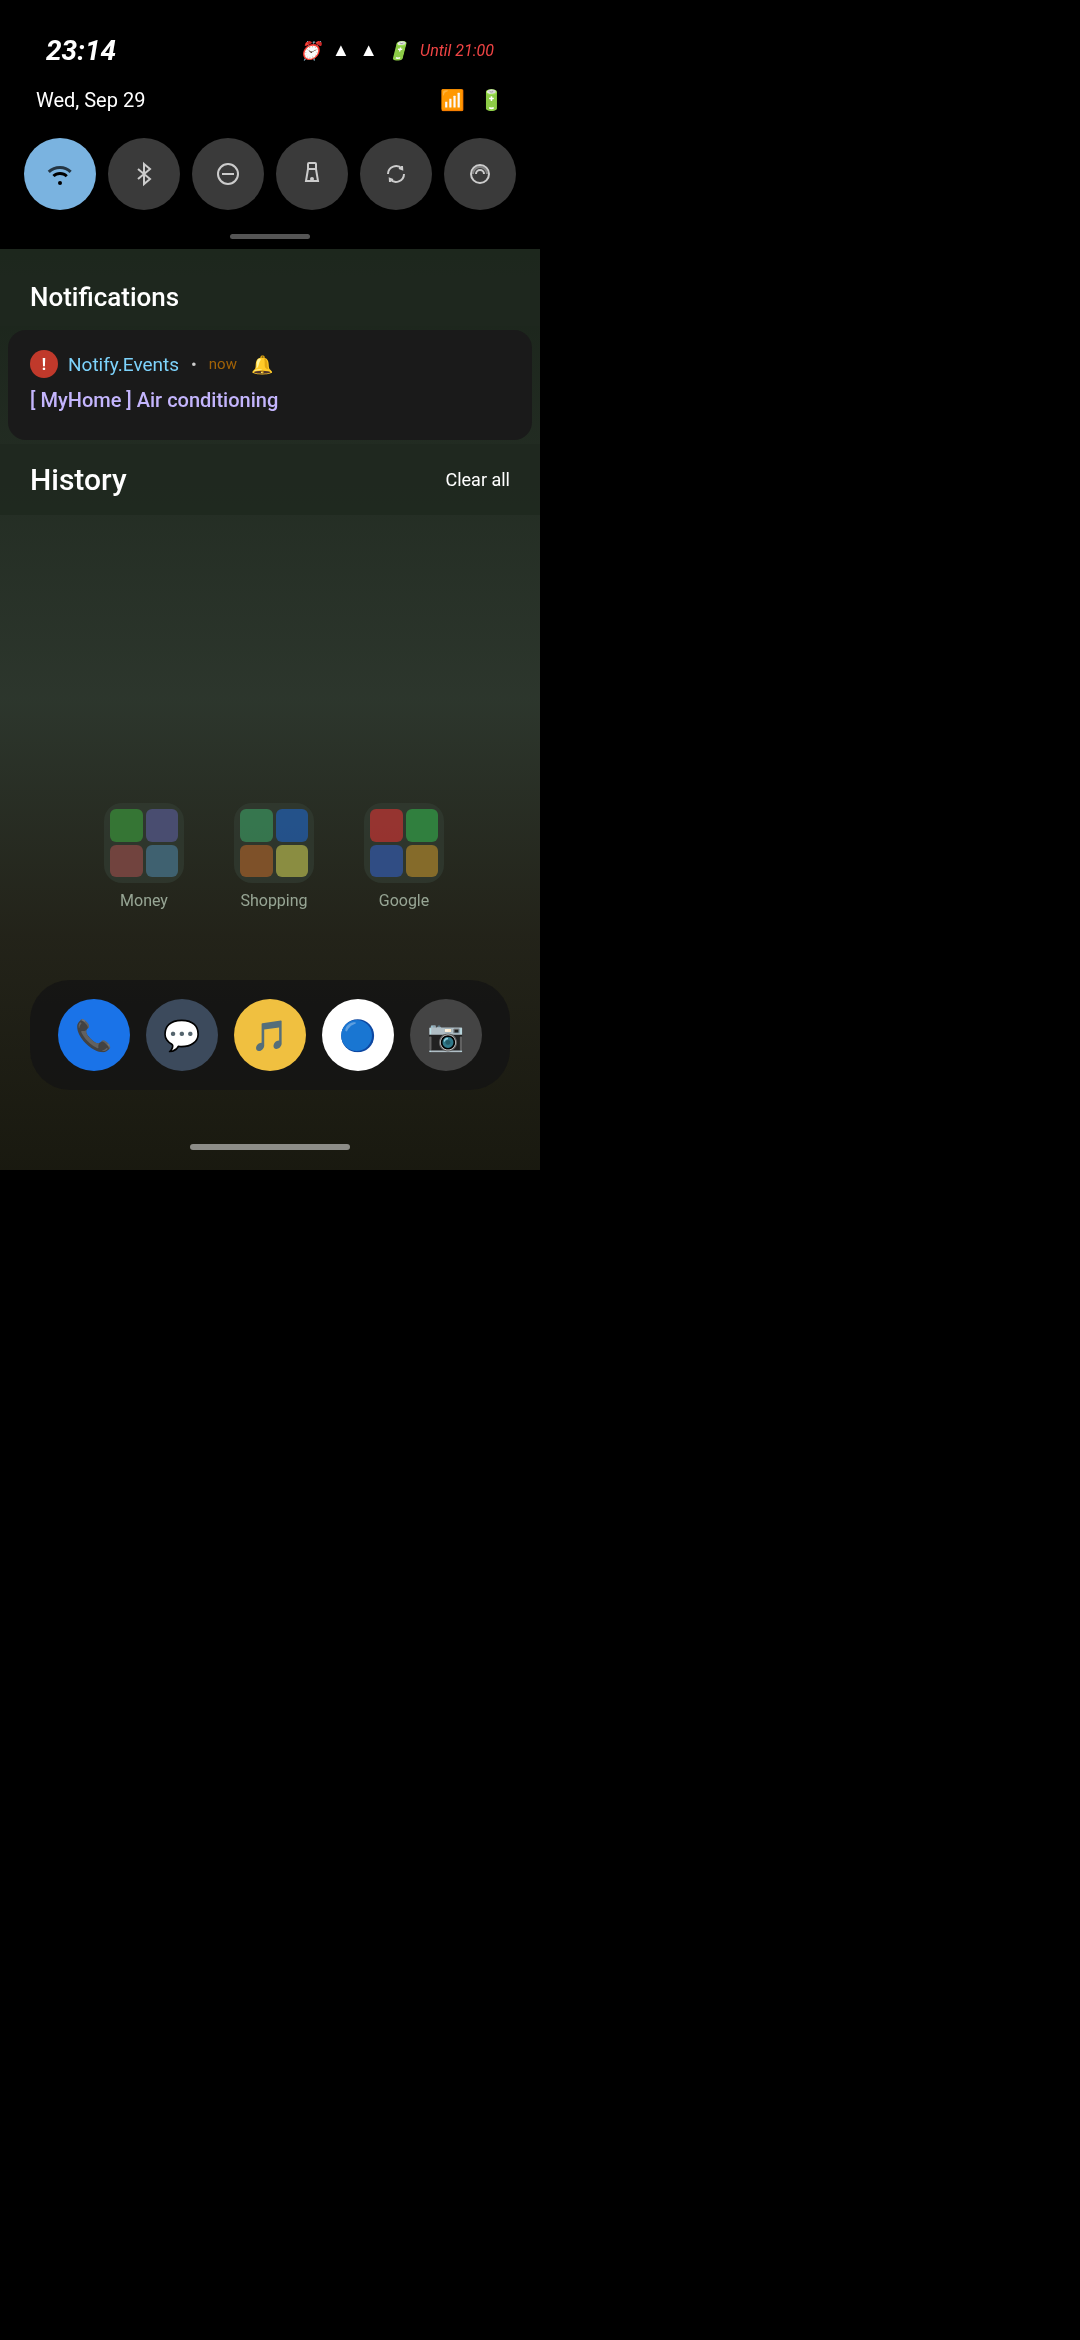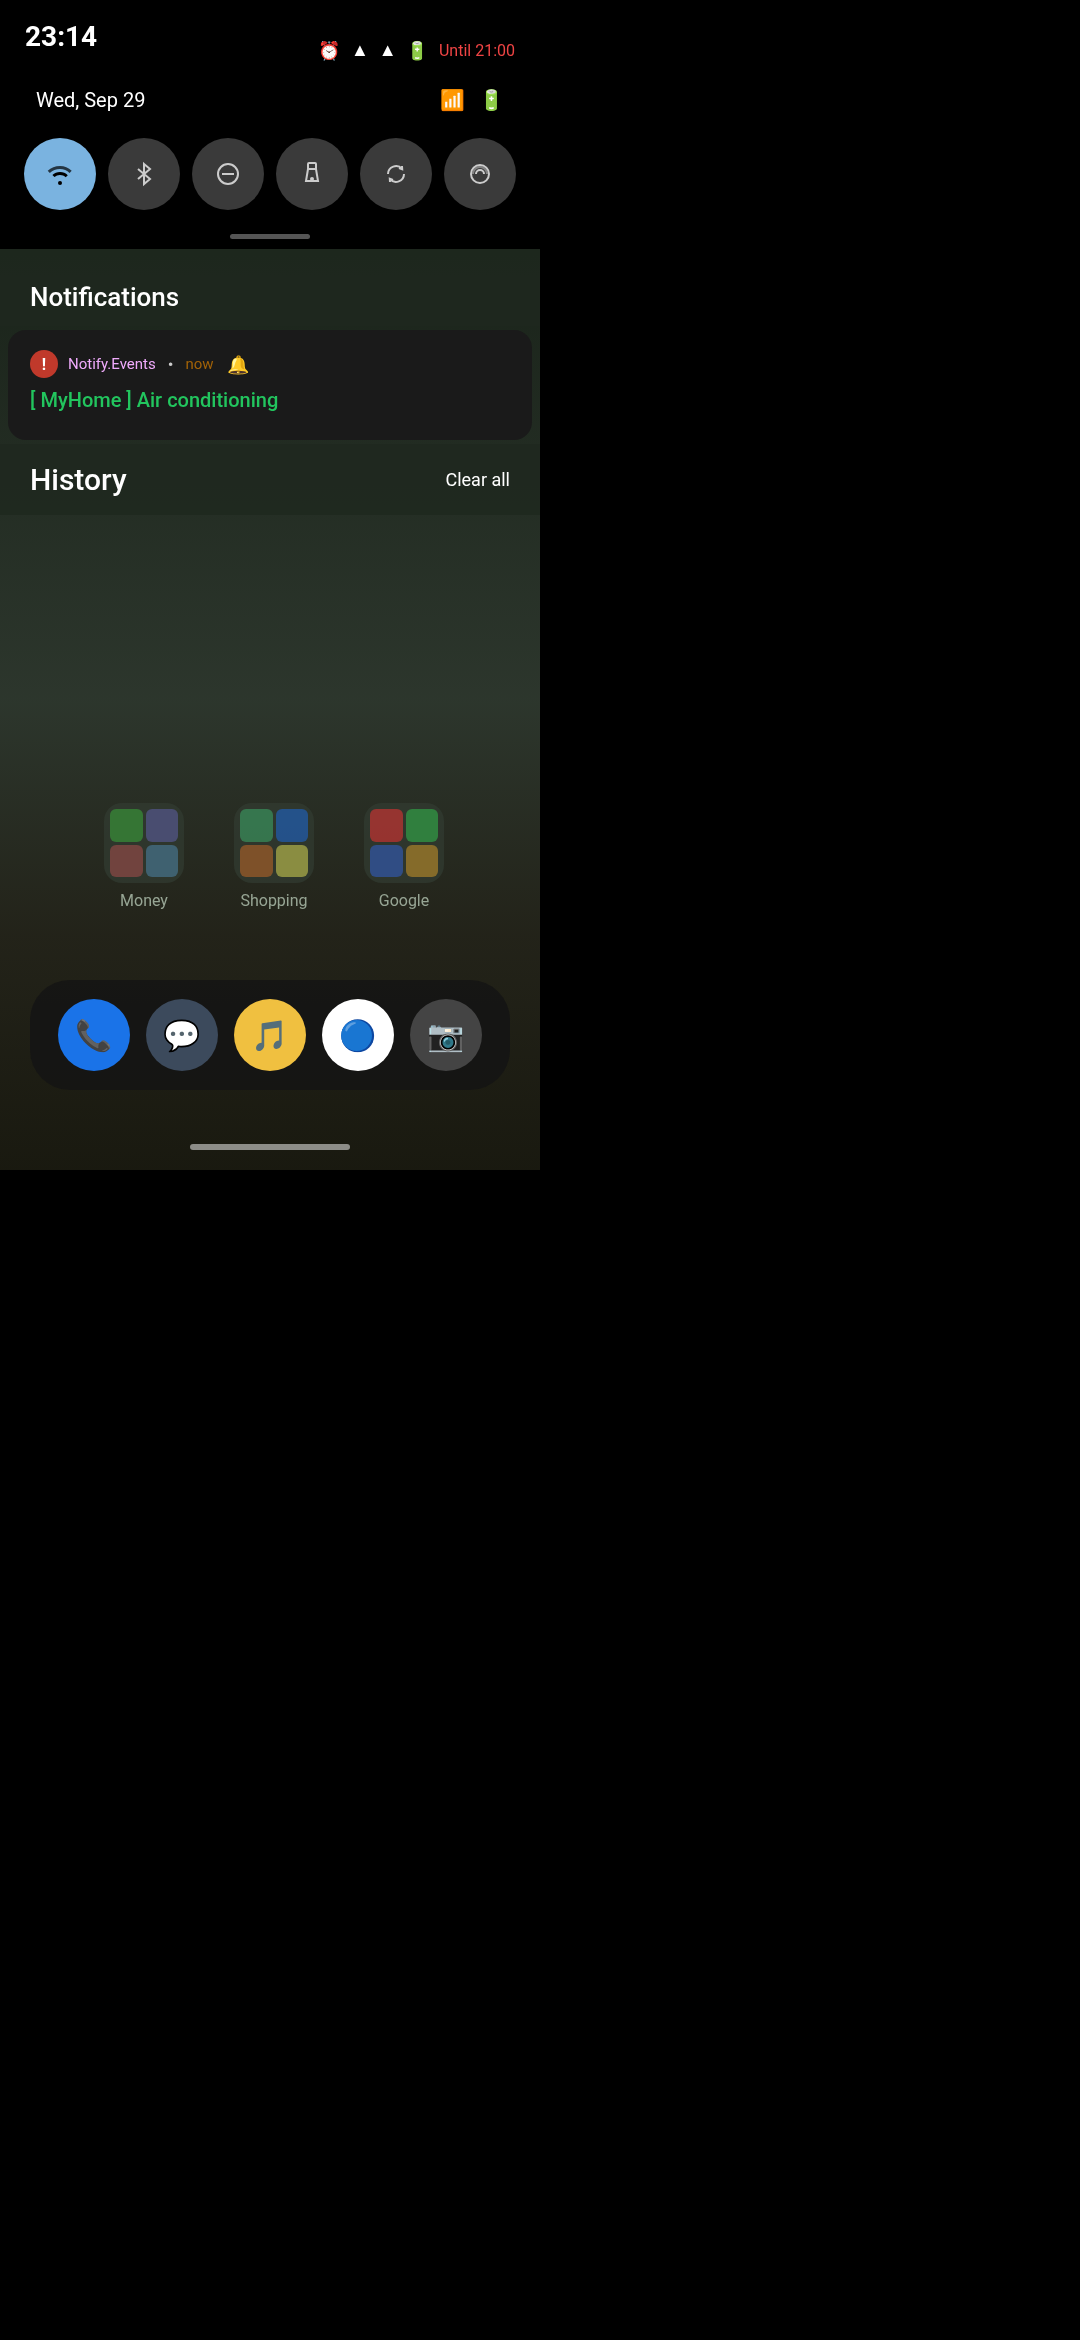--- a/index.html
+++ b/index.html
@@ -36,22 +36,24 @@
       position: absolute;
       top: 0; left: 0; right: 0;
       z-index: 10;
     }
 
     
     .status-bar {
       background: #000;
       height: 80px;
       display: flex;
-      padding: 20px 25px 0;
+      align-items: center;
+      padding: 20px 46px 0;
       justify-content: space-between;
+      font-style: italic;
     }
 
     .status-time {
       color: #fff;
       font-size: 28px;
       font-weight: 700;
     }
 
     .status-icons {
       display: flex;
@@ -175,43 +177,43 @@
       display: flex;
       align-items: center;
       justify-content: center;
       color: #fff;
       font-size: 16px;
       font-weight: 700;
       flex-shrink: 0;
     }
 
     .notif-app-name {
-      color: #f0abfc;
-      font-size: 15px;
+      color: #7dd3fc;
+      font-size: 19px;
     }
 
     .notif-dot {
       color: #ccc;
       font-size: 17px;
       margin: 0 2px;
     }
 
     .notif-time {
       color: #a16207;
       font-size: 15px;
     }
 
     .notif-bell {
       margin-left: 4px;
       color: #ccc;
       font-size: 18px;
     }
 
     .notif-title {
-      color: #22c55e;
+      color: #c4b5fd;
       font-size: 20px;
       font-weight: 500;
       margin-bottom: 6px;
     }
 
     .notif-body {
       color: #bbb;
       font-size: 18px;
       line-height: 1.4;
     }

